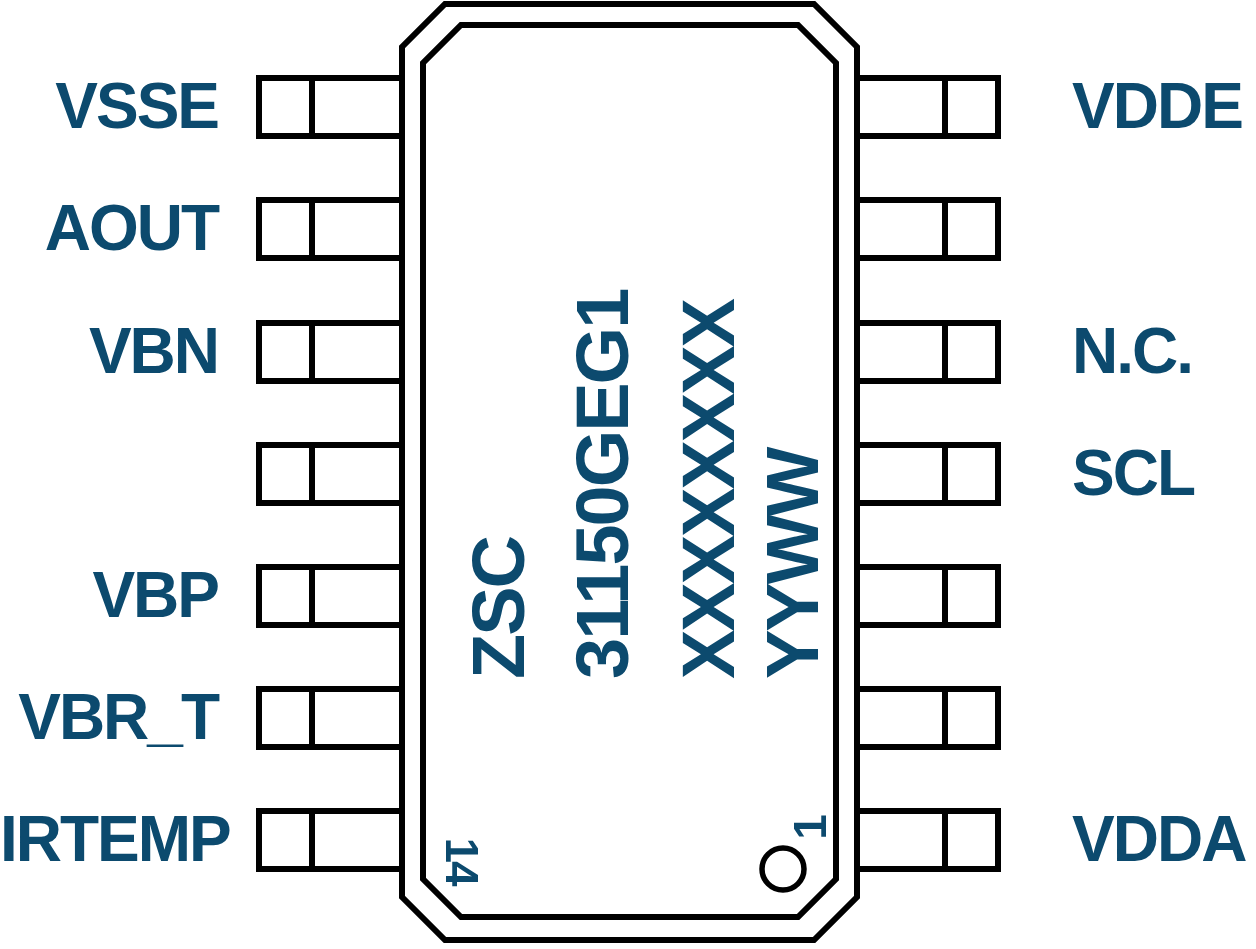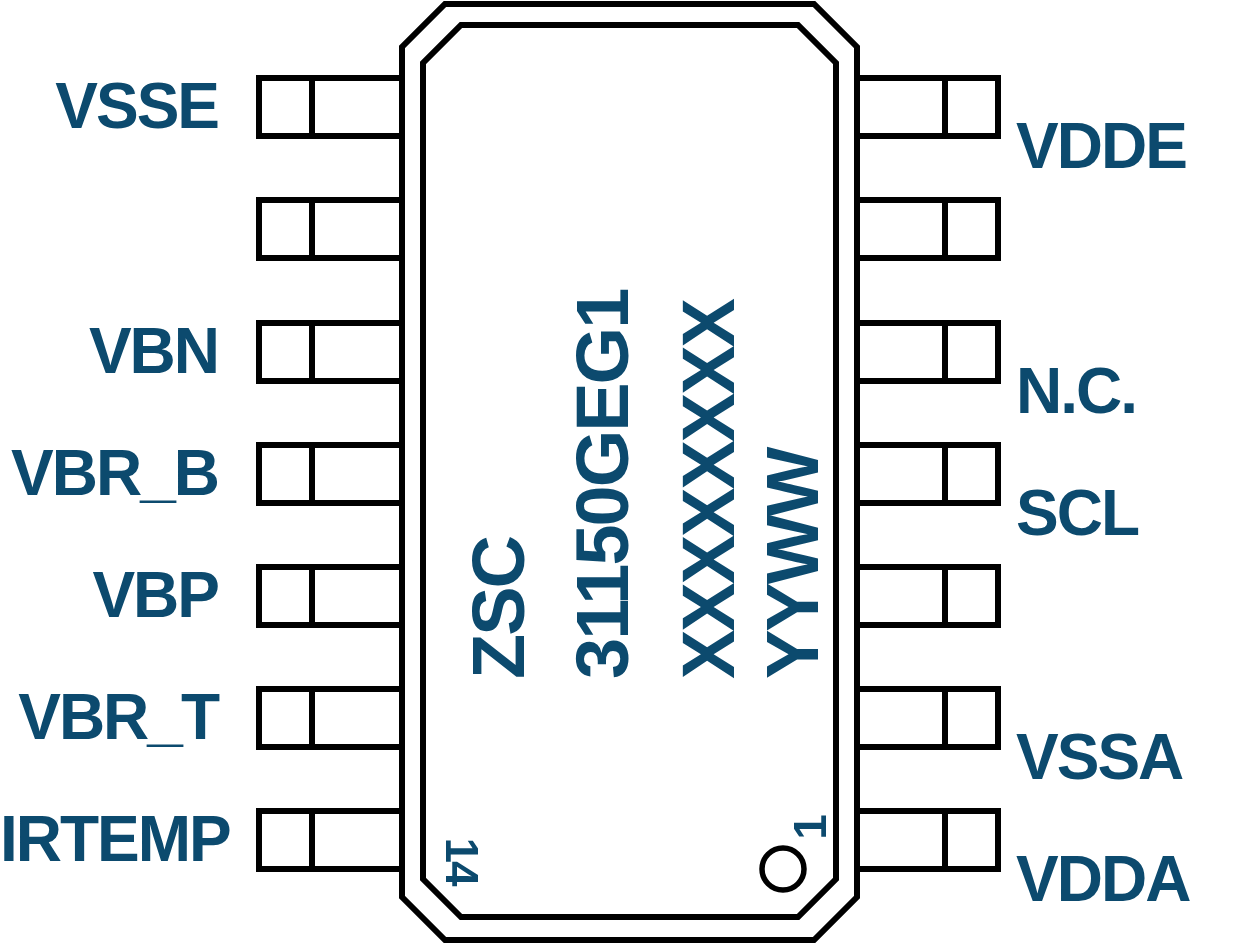--- a/index.html
+++ b/index.html
@@ -17,21 +17,21 @@
   .pin-left .divider{left:47px;}
   .pin-right{left:851px;}
   .pin-right .divider{right:47px;}
   .r1{top:75px}.r2{top:197px}.r3{top:320px}.r4{top:442px}.r5{top:564px}.r6{top:686px}.r7{top:808px}
   
   .pin-label{
     position:absolute;font-weight:bold;font-size:64px;letter-spacing:-2px;
     white-space:nowrap;transform:translateY(-52%);z-index:1;line-height:1;
   }
   .label-left{left:0;width:218px;text-align:right;}
-  .label-right{left:1016px;margin-top:40px;}
+  .label-right{left:1072px;}
   .c1{top:107px}.c2{top:229px}.c3{top:352px}.c4{top:474px}.c5{top:596px}.c6{top:718px}.c7{top:840px}
   
   .outline-svg{position:absolute;left:0;top:0;z-index:2;}
   
   .mark{
     position:absolute;font-weight:bold;font-size:74px;line-height:74px;
     letter-spacing:-2px;white-space:nowrap;z-index:3;
     transform-origin:left bottom;transform:rotate(-90deg);
   }
   .mark-1{left:536px;top:605px;}
@@ -45,30 +45,29 @@
   }
   .mark-14{left:438px;top:838px;transform:rotate(90deg);}
   .mark-p1{left:798px;top:805px;transform:rotate(-90deg);}
 </style>
 </head>
 <body>
 
 <div class="canvas">
 
   <div class="pin-label label-left c1">VSSE</div>
+  <div class="pin-label label-left c2">AOUT</div>
   <div class="pin-label label-left c3">VBN</div>
-  <div class="pin-label label-left c4">VBR_B</div>
   <div class="pin-label label-left c6">VBR_T</div>
   <div class="pin-label label-left c5">VBP</div>
   <div class="pin-label label-left c7">IRTEMP</div>
 
   <div class="pin-label label-right c1">VDDE</div>
   <div class="pin-label label-right c3">N.C.</div>
   <div class="pin-label label-right c4">SCL</div>
-  <div class="pin-label label-right c6">VSSA</div>
   <div class="pin-label label-right c7">VDDA</div>
 
   <div class="pin pin-left r1">
       <span class="divider"></span>
     </div>
   <div class="pin pin-left r2">
       <span class="divider"></span>
     </div>
   <div class="pin pin-left r3">
       <span class="divider"></span>

